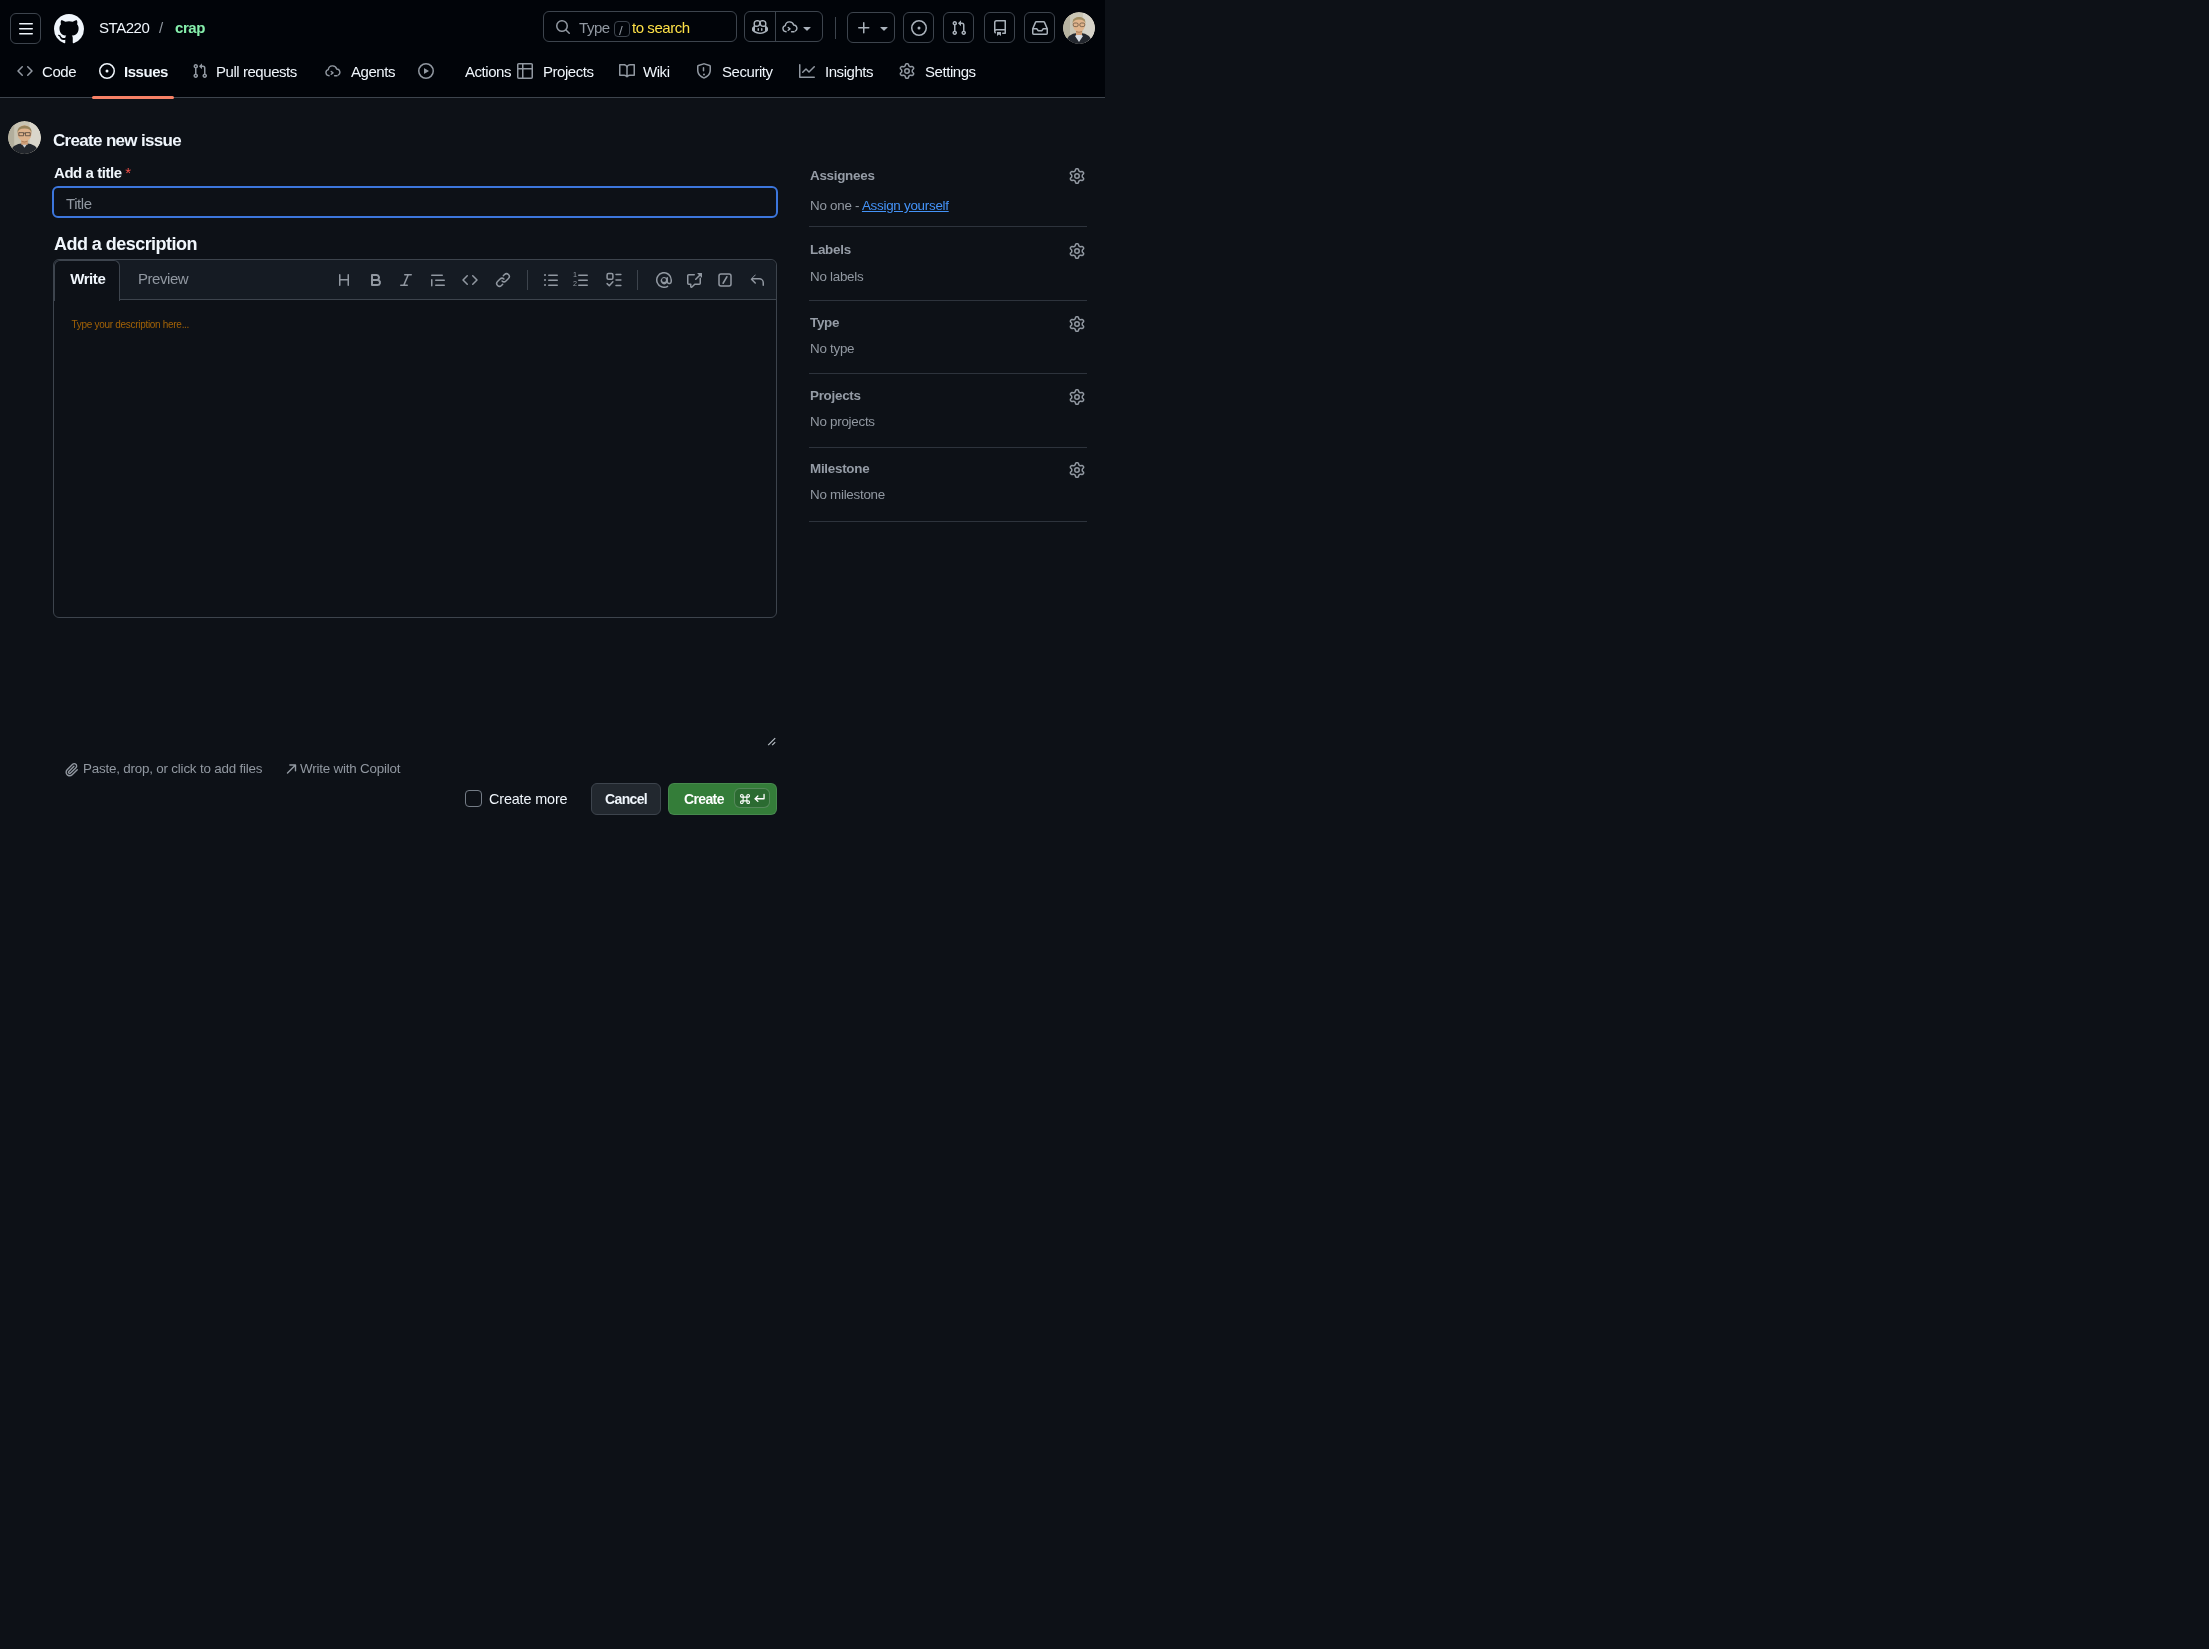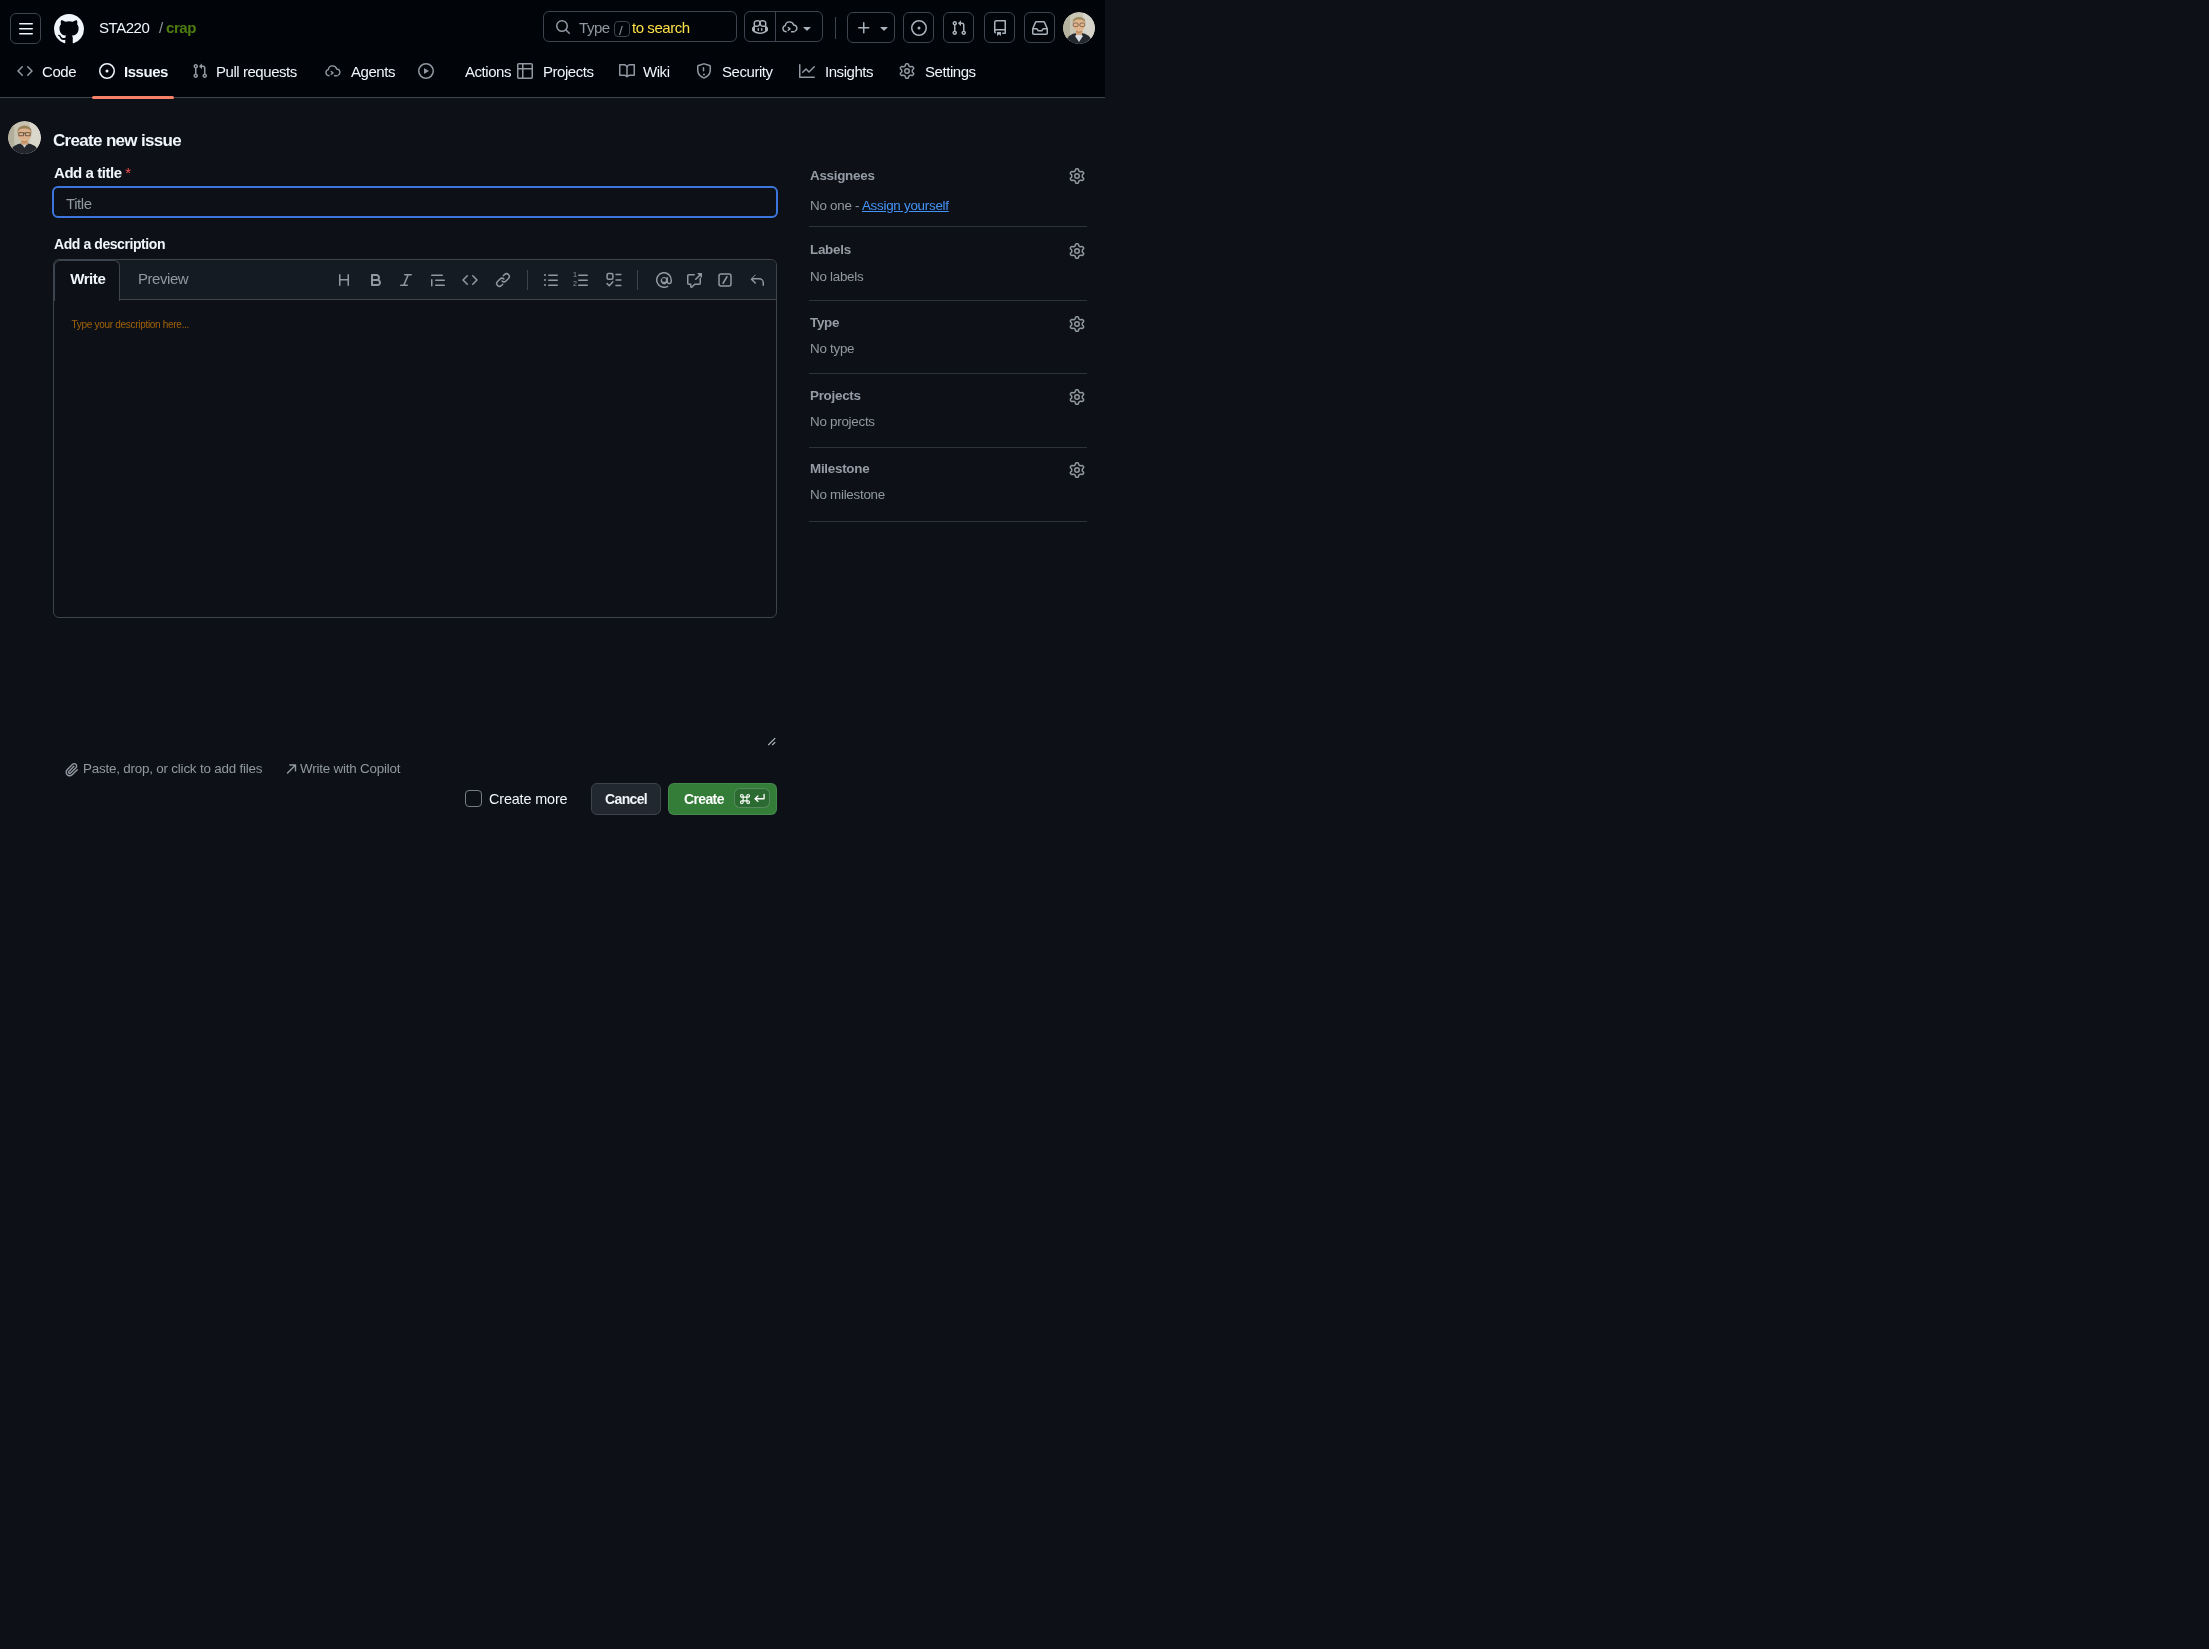--- a/index.html
+++ b/index.html
@@ -34,21 +34,21 @@
     <svg width="16" height="16" viewBox="0 0 16 16" fill="#f0f6fc">
         <path d="M1 2.75A.75.75 0 0 1 1.75 2h12.5a.75.75 0 0 1 0 1.5H1.75A.75.75 0 0 1 1 2.75Zm0 5A.75.75 0 0 1 1.75 7h12.5a.75.75 0 0 1 0 1.5H1.75A.75.75 0 0 1 1 7.75ZM1.75 12h12.5a.75.75 0 0 1 0 1.5H1.75a.75.75 0 0 1 0-1.5Z"></path>
       </svg>
   </div>
 
   <svg class="abs" style="left:54px;top:13.6px;" width="30" height="30" viewBox="0 0 16 16" fill="#f0f6fc">
       <path d="M8 0c4.42 0 8 3.58 8 8a8.013 8.013 0 0 1-5.45 7.59c-.4.08-.55-.17-.55-.38 0-.27.01-1.13.01-2.2 0-.75-.25-1.23-.54-1.48 1.78-.2 3.65-.88 3.65-3.95 0-.88-.31-1.59-.82-2.15.08-.2.36-1.02-.08-2.12 0 0-.67-.22-2.2.82-.64-.18-1.32-.27-2-.27-.68 0-1.36.09-2 .27-1.53-1.03-2.2-.82-2.2-.82-.44 1.1-.16 1.92-.08 2.12-.51.56-.82 1.28-.82 2.15 0 3.06 1.86 3.75 3.64 3.95-.23.2-.44.55-.51 1.07-.46.21-1.61.55-2.33-.66-.15-.24-.6-.83-1.23-.82-.67.01-.27.38.01.53.34.19.73.9.82 1.13.16.45.68 1.31 2.69.94 0 .67.01 1.3.01 1.49 0 .21-.15.45-.55.38A7.995 7.995 0 0 1 0 8c0-4.42 3.58-8 8-8Z"></path>
     </svg>
   <div class="t" style="left:99px;top:19px;font-size:15px;color:#f0f6fc;">STA220</div>
   <div class="t" style="left:159px;top:19px;font-size:15px;color:#9198a1;">/</div>
-  <div class="t" style="left:166px;top:19px;font-size:15px;color:#4d7c0f;font-weight:700;">crap</div>
+  <div class="t" style="left:175px;top:19px;font-size:15px;color:#86efac;font-weight:700;">crap</div>
 
   <div class="abs" style="left:543px;top:11.4px;width:194px;height:31px;border:1px solid #3d444d;border-radius:6px;">
     <svg class="abs" style="left:11px;top:7px;" width="16" height="16" viewBox="0 0 16 16" fill="#9198a1">
         <path d="M10.68 11.74a6 6 0 0 1-7.922-8.982 6 6 0 0 1 8.982 7.922l3.04 3.04a.749.749 0 0 1-.326 1.275.749.749 0 0 1-.734-.215ZM11.5 7a4.499 4.499 0 1 0-8.997 0A4.499 4.499 0 0 0 11.5 7Z"></path>
       </svg>
     <div class="t" style="left:35px;top:7px;font-size:15px;color:#9198a1;">Type</div>
     <div class="abs" style="left:70px;top:8.7px;width:16px;height:16.3px;border:1px solid #3d444d;border-radius:4px;"></div>
     <div class="t" style="left:75px;top:10.4px;font-size:13.4px;color:#9198a1;">/</div>
     <div class="t" style="left:88px;top:7px;font-size:15px;color:#fde047;">to search</div>
   </div>
@@ -190,21 +190,21 @@
     <path d="M13.2 19.6 Q16 21.2 18.8 19.6" fill="none" stroke="#a97b55" stroke-width="0.8"></path>
   </g>
 </svg>
 <div class="t" style="left:53px;top:132px;font-size:17px;line-height:17px;font-weight:700;color:#f0f6fc;letter-spacing:-0.04em;">Create new issue</div>
 
 <div class="t" style="left:54px;top:165px;font-size:15px;line-height:15px;font-weight:700;color:#f0f6fc;">Add a title <span style="color:#f85149;font-weight:400;">*</span></div>
 
 <div class="abs" style="left:52px;top:186px;width:726px;height:32px;border:2px solid #3c76dc;border-radius:6px;background:#0d1117;"></div>
 <div class="t" style="left:66px;top:196px;font-size:15px;line-height:15px;color:#9198a1;">Title</div>
 
-<div class="t" style="left:54px;top:237px;font-size:14px;line-height:15px;font-weight:700;color:#f0f6fc;">Add a description</div>
+<div class="t" style="left:54px;top:237px;font-size:18px;line-height:15px;font-weight:700;color:#f0f6fc;">Add a description</div>
 
 <div class="abs" style="left:53px;top:259px;width:724px;height:359px;border:1px solid #3d444d;border-radius:6px;background:#0d1117;">
 
   <div class="abs" style="left:0;top:0;right:0;height:40px;background:#151b23;border-bottom:1px solid #3d444d;border-radius:6px 6px 0 0;"></div>
 
   <div class="abs" style="left:0;top:0;width:66px;height:41px;background:#0d1117;border:1px solid #3d444d;border-bottom:none;border-radius:6px 6px 0 0;"></div>
   <div class="t" style="left:16.3px;top:11.4px;font-size:15px;line-height:15px;font-weight:700;color:#f0f6fc;">Write</div>
   <div class="t" style="left:84px;top:11.4px;font-size:15px;line-height:15px;color:#9198a1;">Preview</div>
 
   <svg class="abs tbi" style="left:282px;" width="16" height="16" viewBox="0 0 16 16">

